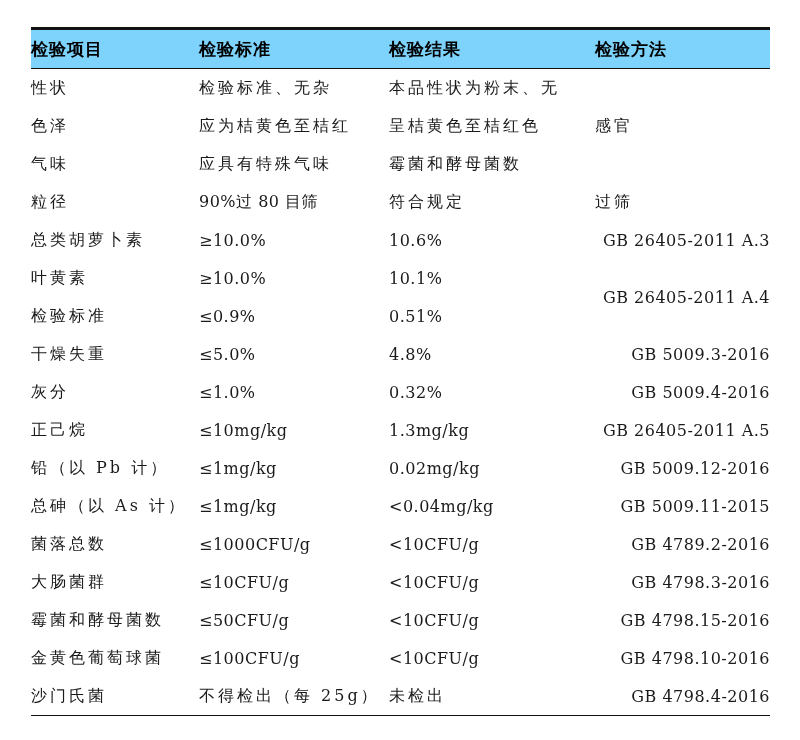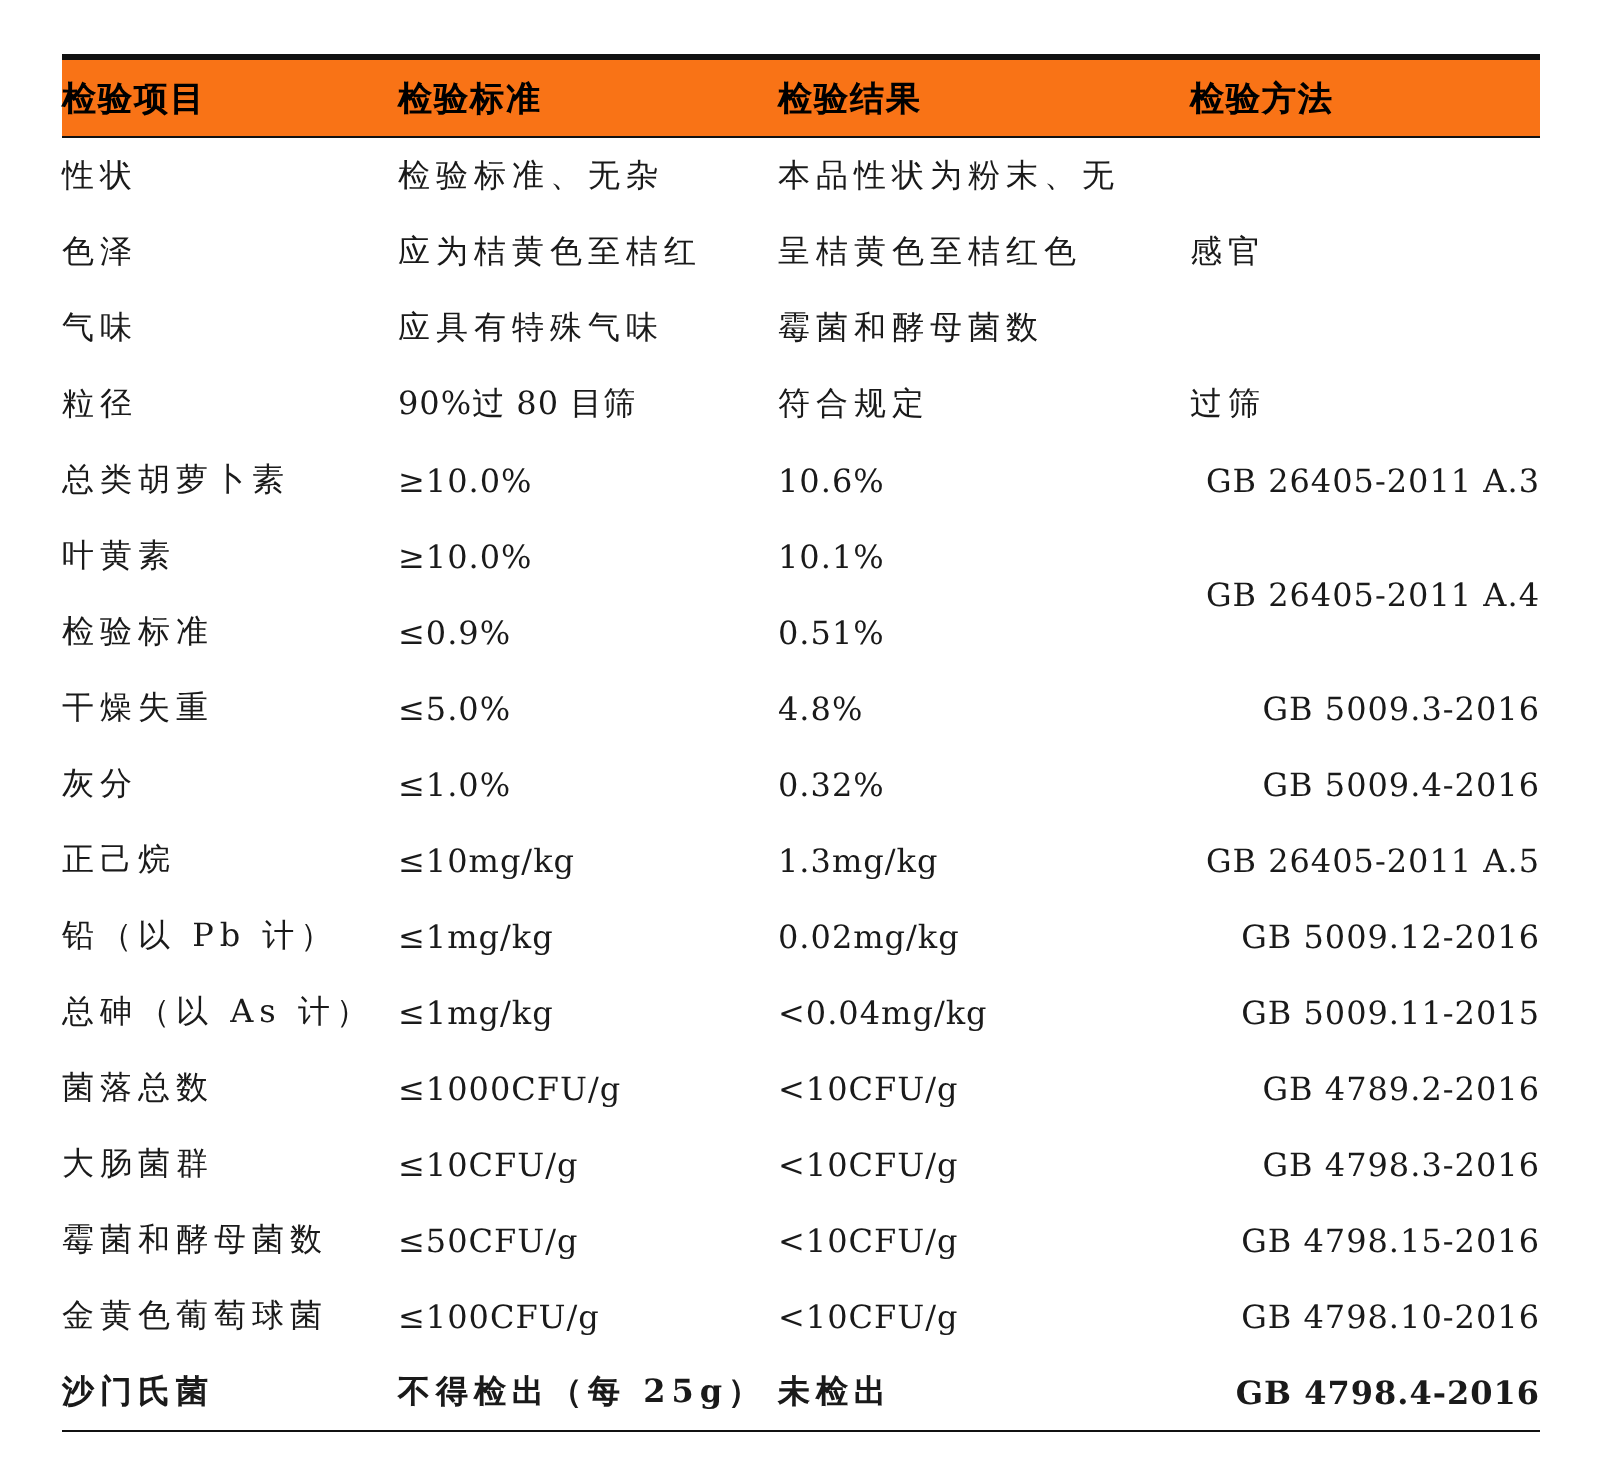--- a/index.html
+++ b/index.html
@@ -20,21 +20,21 @@
       left: 31px;
       top: 27px;
       width: 739px;
     }
     table {
       width: 100%;
       border-collapse: collapse;
       table-layout: fixed;
     }
     thead tr {
-      background: #f97316;
+      background: #7dd3fc;
     }
     thead th {
       text-align: left;
       font-family: "DejaVu Sans", "Liberation Sans", sans-serif;
       font-weight: bold;
       font-size: 17px;
       height: 38px;
       padding: 0;
       border-top: 3px solid #111111;
       border-bottom: 1.5px solid #111111;
@@ -45,21 +45,20 @@
     tbody td {
       font-size: 16px;
       height: 38px;
       padding: 0;
       vertical-align: middle;
       white-space: nowrap;
       letter-spacing: 2px;
     }
     tbody tr:last-child td {
       border-bottom: 1.5px solid #111111;
-      font-weight: bold;
     }
     .c1 { width: 168px; }
     .c2 { width: 190px; }
     .c3 { width: 206px; }
     .c4 { width: 175px; }
     td.method { letter-spacing: 0.5px; text-align: right; }
     td.std, td.res { letter-spacing: 0.5px; }
     td.cn { letter-spacing: 3px; }
   </style>
 </head>

